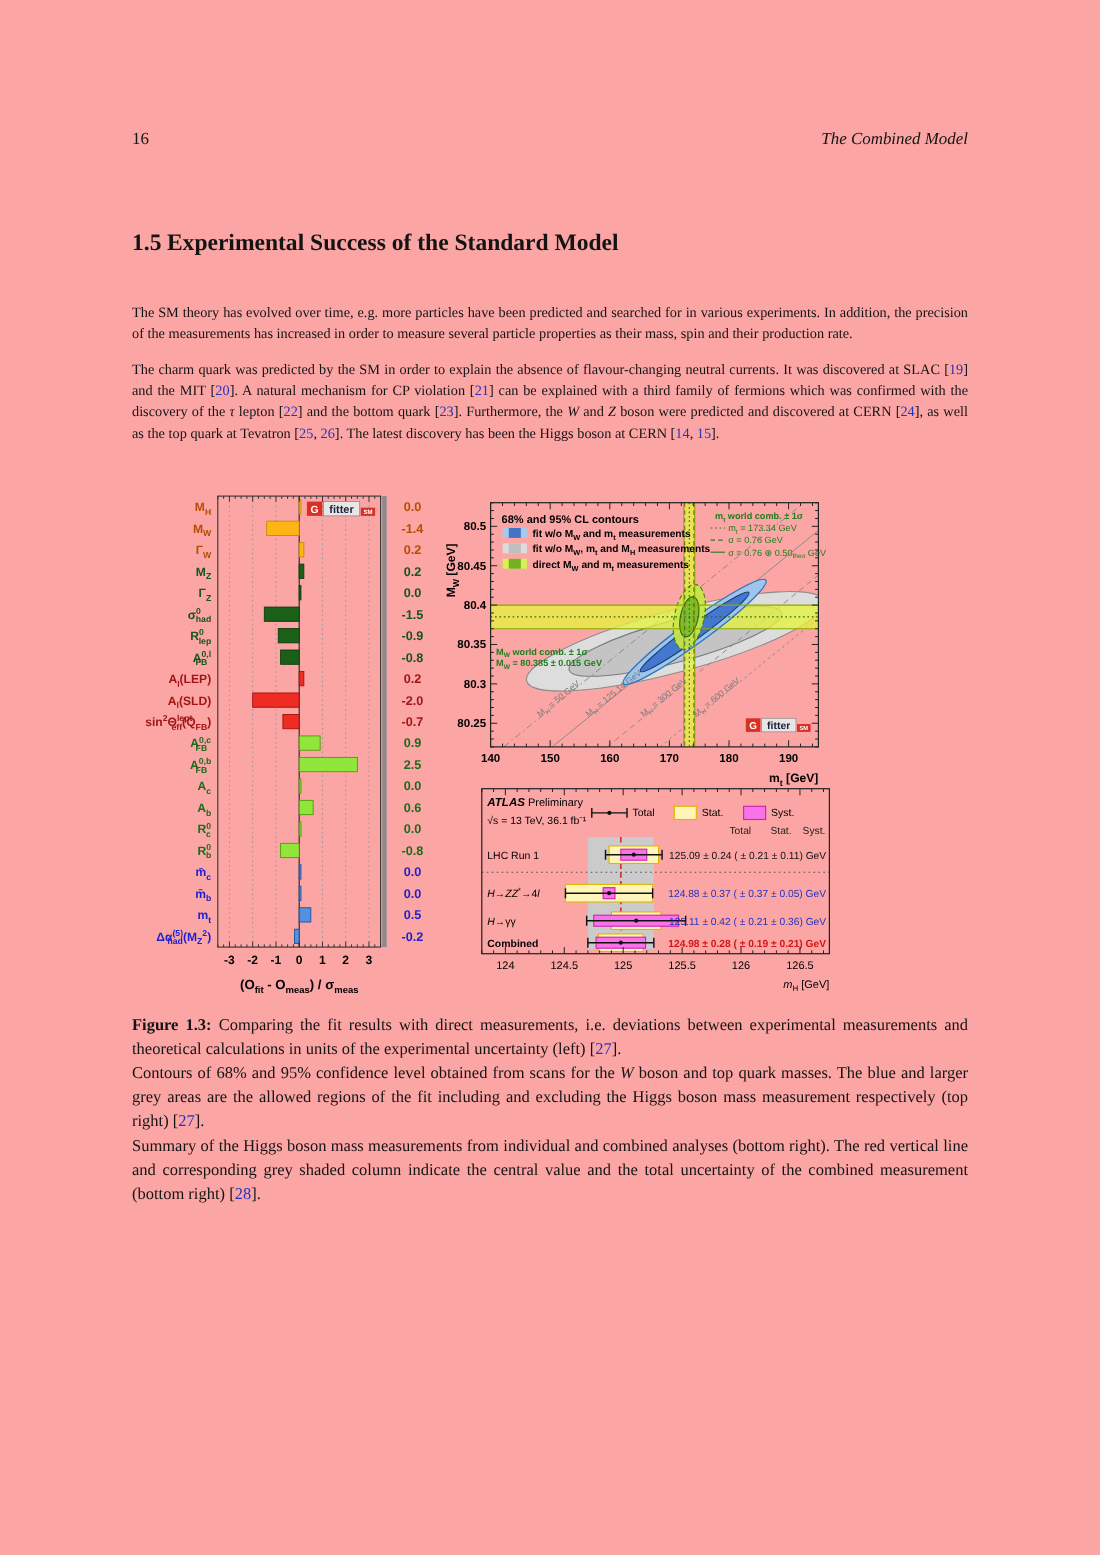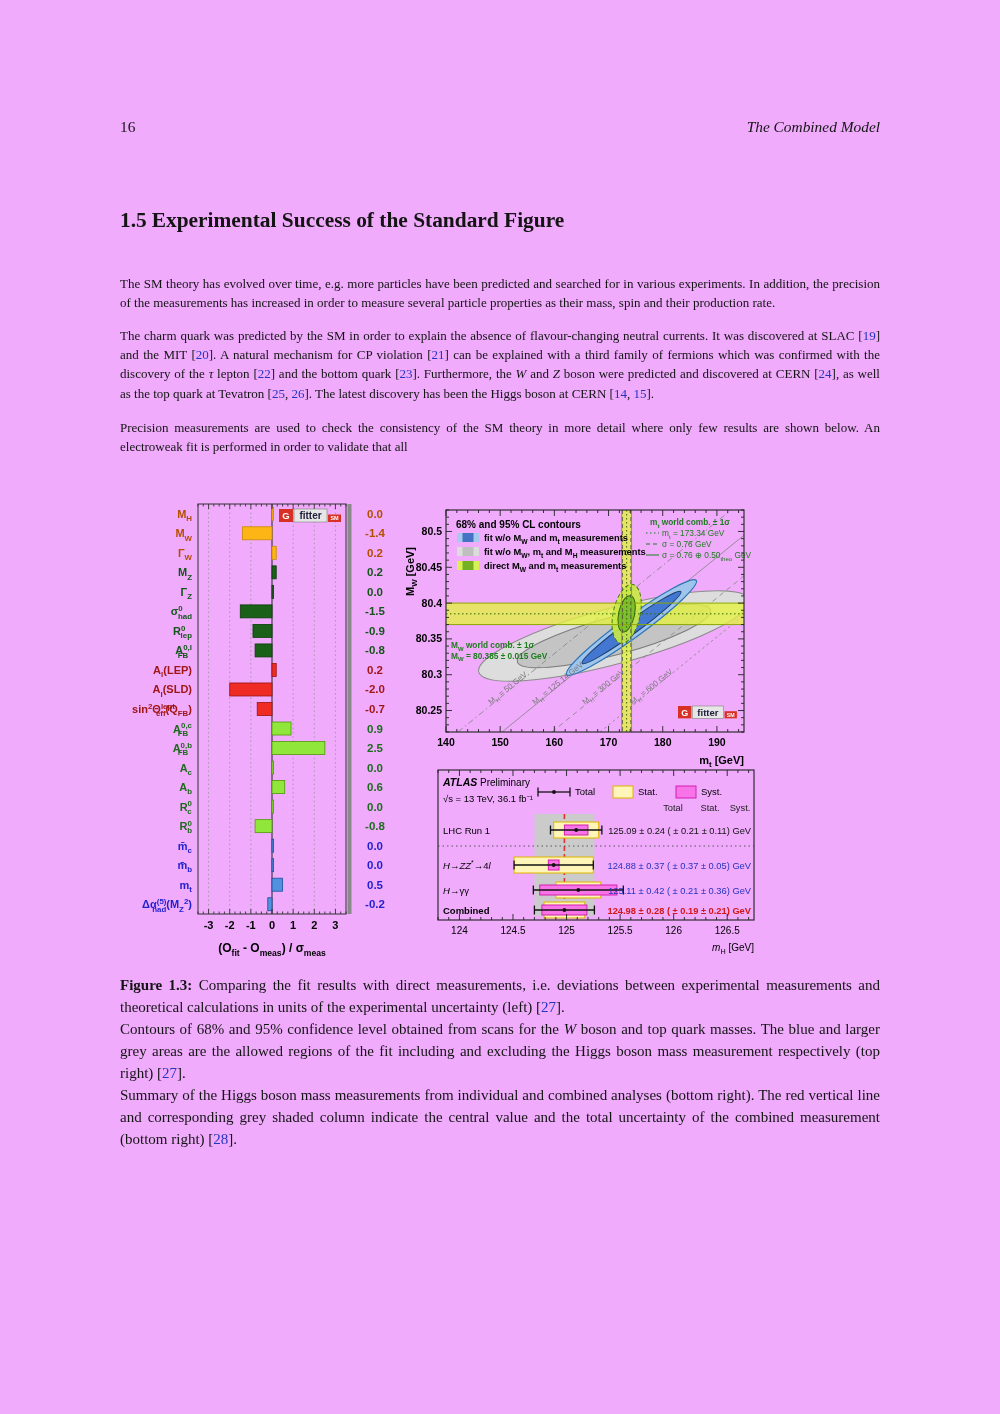--- a/index.html
+++ b/index.html
@@ -1,16 +1,16 @@
 <!DOCTYPE html>
 <html><head>
 <meta charset="utf-8">
 <style>
   html,body{margin:0;padding:0;background:#ffffff;}
-  .page{position:relative;width:1000px;height:1414px;background:#f0abfc;box-sizing:border-box;
+  .page{position:relative;width:1000px;height:1414px;background:#fca5a5;box-sizing:border-box;
         padding:118px 120px 0 120px;font-family:"Liberation Serif",serif;color:#141414;overflow:hidden;}
   .header{display:flex;justify-content:space-between;font-size:15.4px;}
   .running-title{font-style:italic;}
   .section-heading{margin:72px 0 0 0;font-size:21.4px;font-weight:bold;display:flex;gap:5px;}
   .para{margin:0;text-align:justify;font-size:13px;line-height:1.47;}
   .p1{margin-top:41px;}
   .p2{margin-top:14px;}
   .p3{margin-top:15px;}
   .ref{color:#2433C0;}
   .it{font-style:italic;}
@@ -28,26 +28,25 @@
 
 <div class="page">
 
   <div class="header">
     <span>16</span>
     <span class="running-title">The Combined Model</span>
   </div>
 
   <h1 class="section-heading">
     <span>1.5</span>
-    <span>Experimental Success of the Standard Figure</span>
+    <span>Experimental Success of the Standard Model</span>
   </h1>
 
   <p class="para p1"><span>The SM theory has evolved over time, e.g. more particles have been predicted and searched for in various experiments. In addition, the precision of the measurements has increased in order to measure several particle properties as their mass, spin and their production rate.</span></p>
   <p class="para p2"><span>The charm quark was predicted by the SM in order to explain the absence of flavour-changing neutral currents. It was discovered at SLAC [</span><span class="ref">19</span><span>] and the MIT [</span><span class="ref">20</span><span>]. A natural mechanism for CP violation [</span><span class="ref">21</span><span>] can be explained with a third family of fermions which was confirmed with the discovery of the </span><span class="it">τ</span><span> lepton [</span><span class="ref">22</span><span>] and the bottom quark [</span><span class="ref">23</span><span>]. Furthermore, the </span><span class="it">W</span><span> and </span><span class="it">Z</span><span> boson were predicted and discovered at CERN [</span><span class="ref">24</span><span>], as well as the top quark at Tevatron [</span><span class="ref">25</span><span>, </span><span class="ref">26</span><span>]. The latest discovery has been the Higgs boson at CERN [</span><span class="ref">14</span><span>, </span><span class="ref">15</span><span>].</span></p>
-  <p class="para p3"><span>Precision measurements are used to check the consistency of the SM theory in more detail where only few results are shown below. An electroweak fit is performed in order to validate that all</span></p>
 
   <div class="figure">
     <svg id="pull-chart" width="270" height="470" viewBox="0 0 270 470">
         <g>
           <line x1="80.57142857142857" y1="12" x2="80.57142857142857" y2="422" stroke="#9a9a9a" stroke-width="0.9" stroke-dasharray="1.5 2.8"></line>
           <line x1="101.71428571428572" y1="12" x2="101.71428571428572" y2="422" stroke="#9a9a9a" stroke-width="0.9" stroke-dasharray="1.5 2.8"></line>
           <line x1="122.85714285714286" y1="12" x2="122.85714285714286" y2="422" stroke="#9a9a9a" stroke-width="0.9" stroke-dasharray="1.5 2.8"></line>
           <line x1="165.14285714285714" y1="12" x2="165.14285714285714" y2="422" stroke="#9a9a9a" stroke-width="0.9" stroke-dasharray="1.5 2.8"></line>
           <line x1="186.28571428571428" y1="12" x2="186.28571428571428" y2="422" stroke="#9a9a9a" stroke-width="0.9" stroke-dasharray="1.5 2.8"></line>
           <line x1="207.42857142857144" y1="12" x2="207.42857142857144" y2="422" stroke="#9a9a9a" stroke-width="0.9" stroke-dasharray="1.5 2.8"></line>

